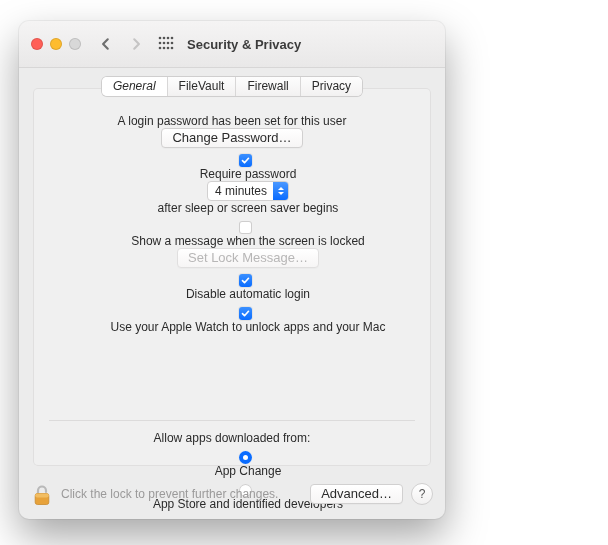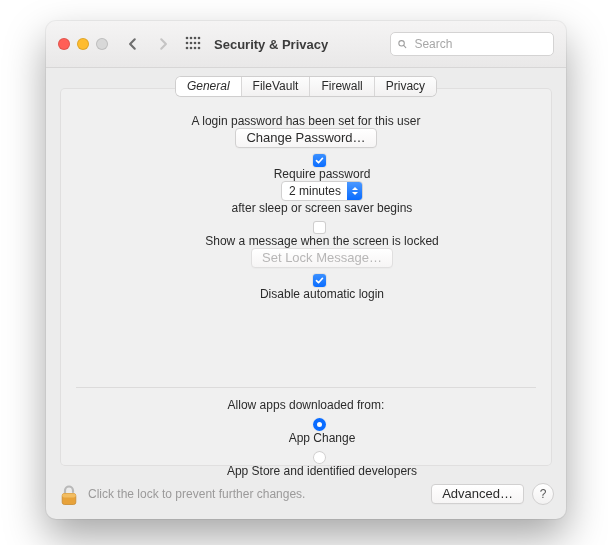--- a/index.html
+++ b/index.html
@@ -11,23 +11,23 @@
     color: #333;
   }
   .stage {
     width: 608px;
     height: 545px;
     position: relative;
     overflow: hidden;
   }
   .window {
     position: absolute;
-    left: 46px;
+    left: 19px;
     top: 21px;
-    width: 520px;
+    width: 426px;
     height: 498px;
     background: #ececec;
     border-radius: 10px;
     box-shadow: 0 18px 40px rgba(0,0,0,0.35), 0 0 0 1px rgba(0,0,0,0.05);
     overflow: hidden;
   }
 
   
   .toolbar {
     height: 46px;
@@ -259,27 +259,20 @@
             <circle cx="6" cy="12" r="1.3"></circle>
             <circle cx="10" cy="12" r="1.3"></circle>
             <circle cx="14" cy="12" r="1.3"></circle>
         </svg>
       </div>
 
       <div class="win-title">Security &amp; Privacy</div>
 
       <div class="toolbar-spacer"></div>
 
-      <div class="searchbox">
-        <svg viewBox="0 0 16 16" fill="none" stroke="#9c9c9c" stroke-width="1.6">
-            <circle cx="7" cy="7" r="4.2"></circle>
-            <line x1="10.2" y1="10.2" x2="13.5" y2="13.5" stroke-linecap="round"></line>
-          </svg>
-        <input type="text" placeholder="Search" style="">
-      </div>
     </div>
 
     <div class="body">
       <div class="prefs-area">
 
         <div class="segwrap">
           <div class="segmented">
             <div class="seg selected">General</div>
             <div class="seg">FileVault</div>
             <div class="seg">Firewall</div>
@@ -296,21 +289,21 @@
           </div>
 
           <div class="row indent1">
             <span class="check on">
               <svg viewBox="0 0 12 12" fill="none" stroke="currentColor" stroke-width="2.2" stroke-linecap="round" stroke-linejoin="round">
                   <polyline points="2 6.2 4.7 9 10 3"></polyline>
                 </svg>
             </span>
             <span>Require password</span>
             <span class="popup">
-              <span class="val">2 minutes</span>
+              <span class="val">4 minutes</span>
               <span class="knob">
                 <span class="tri up"></span>
                   <span class="tri down"></span>
               </span>
             </span>
             <span>after sleep or screen saver begins</span>
           </div>
 
           <div class="row indent1">
             <span class="check off"></span>
@@ -321,20 +314,28 @@
 
           <div class="row indent1">
             <span class="check on">
               <svg viewBox="0 0 12 12" fill="none" stroke="currentColor" stroke-width="2.2" stroke-linecap="round" stroke-linejoin="round">
                   <polyline points="2 6.2 4.7 9 10 3"></polyline>
                 </svg>
             </span>
             <span>Disable automatic login</span>
           </div>
 
+          <div class="row indent1">
+            <span class="check on">
+              <svg viewBox="0 0 12 12" fill="none" stroke="currentColor" stroke-width="2.2" stroke-linecap="round" stroke-linejoin="round">
+                  <polyline points="2 6.2 4.7 9 10 3"></polyline>
+                </svg>
+            </span>
+            <span>Use your Apple Watch to unlock apps and your Mac</span>
+          </div>
 
           <hr class="hr">
 
           <div class="row">
             <span>Allow apps downloaded from:</span>
           </div>
 
           <div class="row indent1" style="margin-top:2px">
             <span class="radio on"></span>
             <span>App Change</span>

